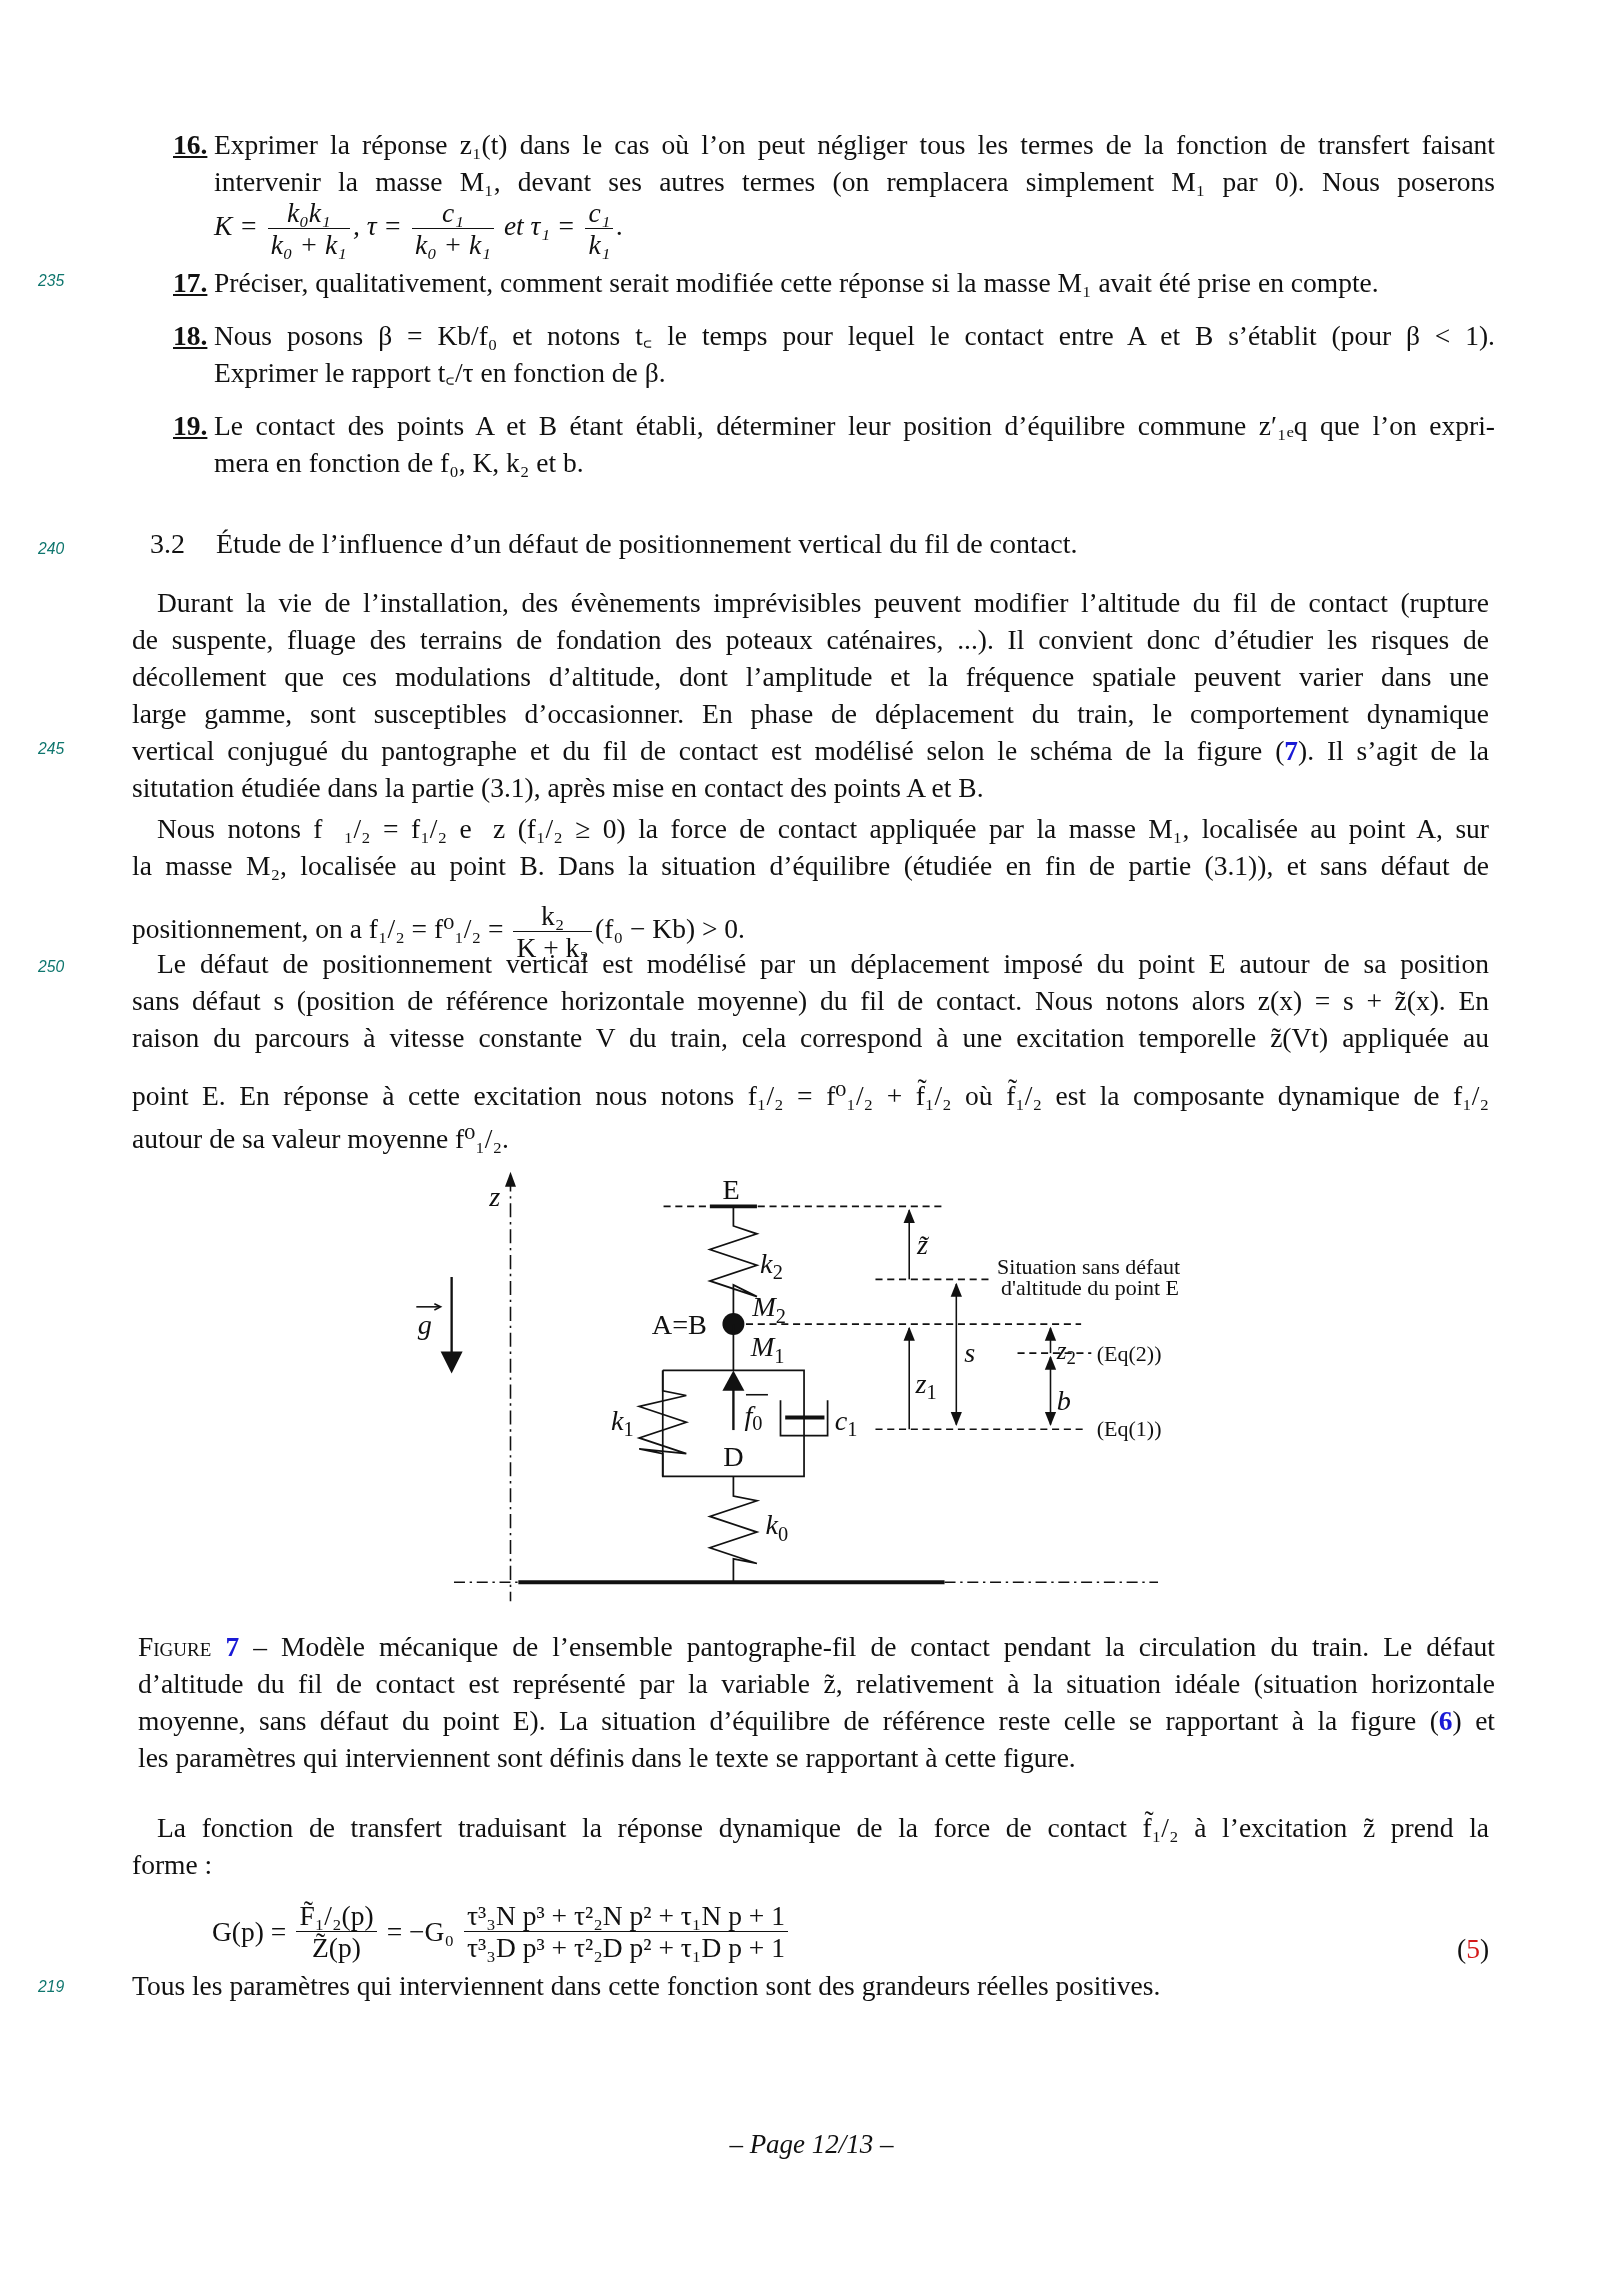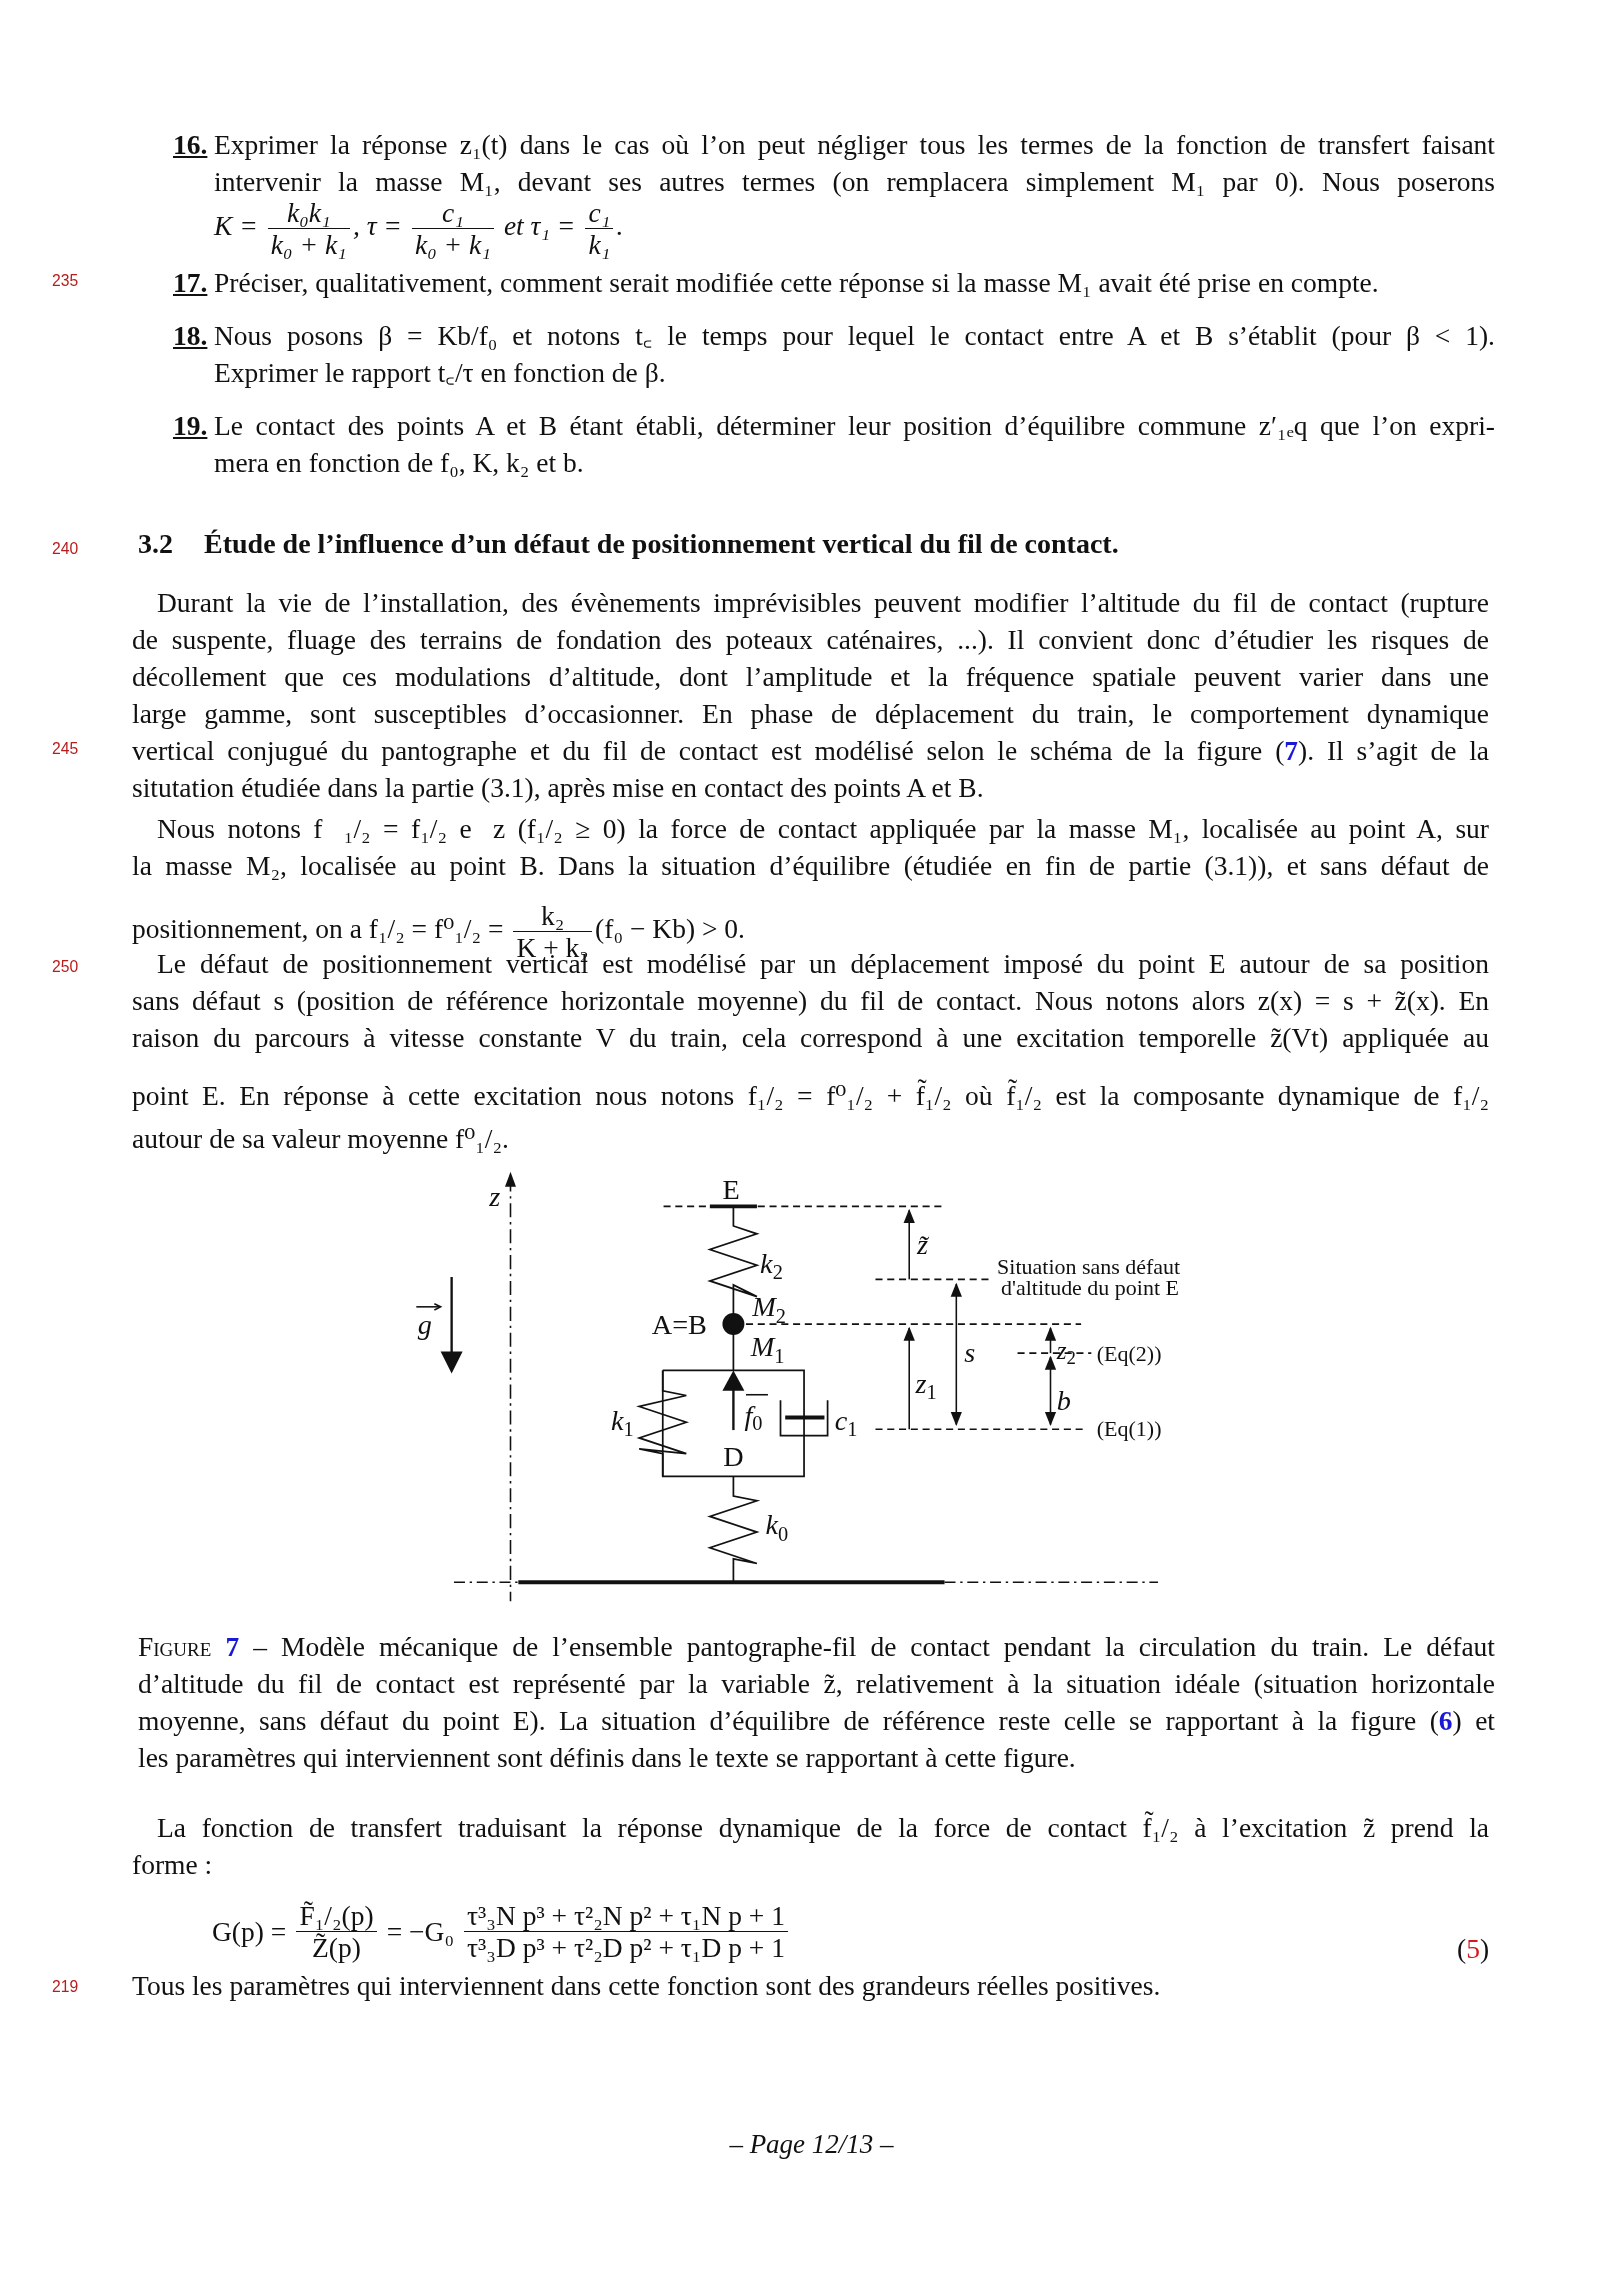--- a/index.html
+++ b/index.html
@@ -1,30 +1,30 @@
 <!DOCTYPE html>
 <html style="font-size:12.6px"><head>
 <meta charset="utf-8">
 <style>
   html, body { margin:0; padding:0; background:#fff; }
   body { width:1623px; height:2295px; position:relative; overflow:hidden;
          font-family:"Liberation Serif","DejaVu Serif",serif; color:#111; font-size:27.5px; }
-  .ln { position:absolute; left:52px; width:63px; font-family:"Liberation Sans","DejaVu Sans",sans-serif;
-        font-size:15.7px; color:#b91c1c; }
+  .ln { position:absolute; left:38px; width:63px; font-family:"Liberation Sans","DejaVu Sans",sans-serif;
+        font-size:15.7px; color:#0f766e;font-style:italic; }
   .item { position:absolute; left:161px; width:1335px; line-height:37px; }
   .item .num { position:absolute; left:12px; font-weight:bold;text-decoration:underline; }
   .item .txt { position:absolute; left:53px; width:1281px; text-align:justify; }
   .para { position:absolute; left:132px; width:1357px; line-height:37px; text-align:justify; }
   .indent { text-indent:25px; }
   .frac { display:inline-block; vertical-align:middle; text-align:center; margin:0 3.1px; }
   .frac > span { display:block; padding:0 3.1px; line-height:31px;text-align:center; }
   .frac > span.den { border-top:1.6px solid #111; }
   .link-blue { color:#1a1ad6; font-weight:bold; }
   .link-red { color:#d41a1a; }
-  .heading { position:absolute; left:138px; font-weight:bold; font-size:28px; }
+  .heading { position:absolute; left:150px; font-weight:normal; font-size:28px; }
   .heading .sn { display:inline-block; width:66px; }
   .sc { font-variant:small-caps; }
   svg text { font-family:"Liberation Serif","DejaVu Serif",serif; }
   .footer { position:absolute; top:2129px; left:0; width:1623px; text-align:center; font-style:italic; font-size:27px; }
   .eqnum { position:absolute; left:1457px; top:1933px; }
 </style>
 </head>
 <body>
 
 <div class="ln" style="top:272px">235</div>

